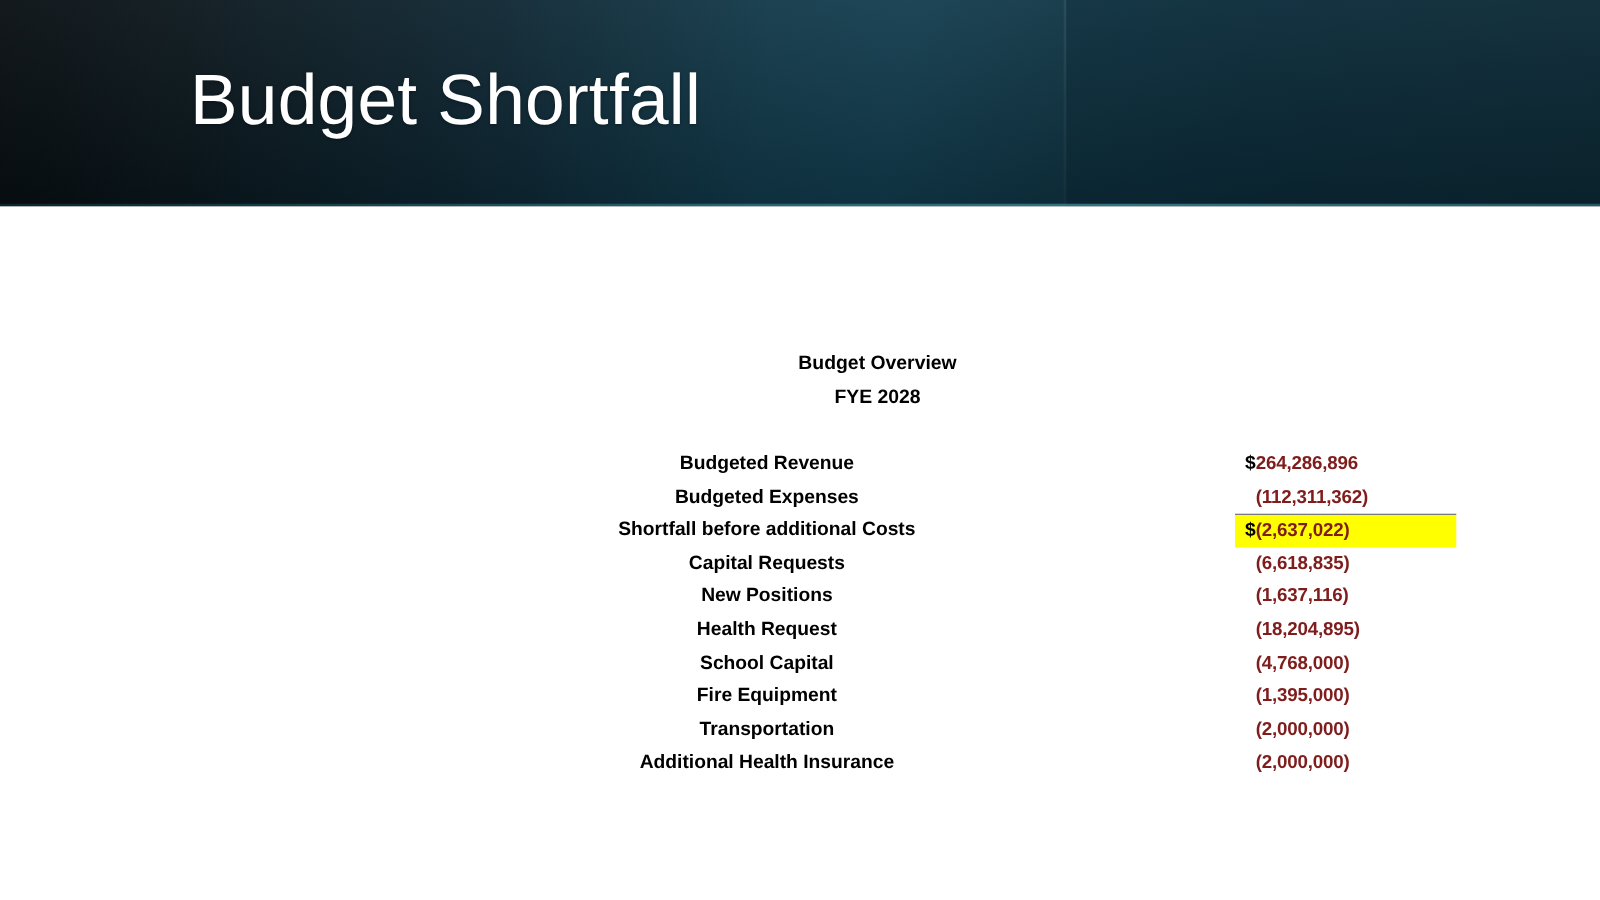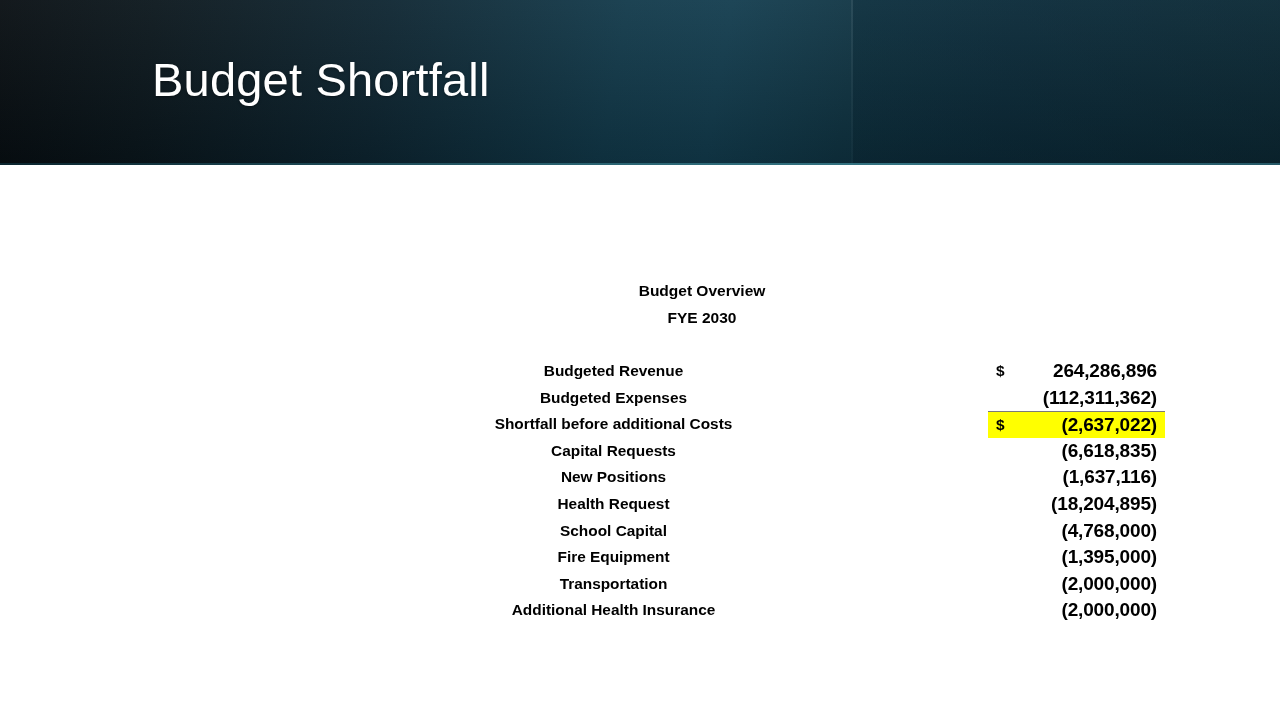--- a/index.html
+++ b/index.html
@@ -58,21 +58,21 @@
     bottom: 0;
     width: 1280px;
     height: 2px;
     background: linear-gradient(90deg, #0c2a34 0%, #2e6b79 45%, #3b8190 70%, #2a6271 100%);
     opacity: 0.85;
   }
   .slide-title {
     position: absolute;
     left: 152px;
     top: 50px;
-    font-size: 47px;
+    font-size: 57px;
     line-height: 60px;
     font-weight: 400;
     color: #ffffff;
     letter-spacing: 0.2px;
     white-space: nowrap;
     text-shadow: 0 1px 3px rgba(0,0,0,0.35);
   }
 
   
   .budget-block {
@@ -146,42 +146,41 @@
     font-weight: bold;
     font-size: 15.4px;
     color: #000000;
     padding-left: 6px;
   }
   .currency-sym.blank {
     visibility: hidden;
   }
   .amount {
     flex: 1 1 auto;
-    text-align: right;
-    font-weight: bold;
-    font-size: 19px;
-    color: #000000;
+    font-weight: bold;
+    font-size: 15px;
+    color: #7f1d1d;
     letter-spacing: -0.15px;
   }
 </style>
 </head>
 <body>
 
 <div class="slide-header">
   <div class="header-panel-right"></div>
   <div class="header-band-edge"></div>
   <div class="slide-title">Budget Shortfall</div>
   <div class="header-bottom-line"></div>
 </div>
 
 <div class="budget-block">
 
   <div class="table-heading">
     <div>Budget Overview</div>
-    <div>FYE 2030</div>
+    <div>FYE 2028</div>
   </div>
 
   <table class="budget-table">
     <tbody id="budget-table-body">
         <tr>
           <td class="cell-label">Budgeted Revenue</td>
           <td class="cell-spacer"></td>
           <td class="cell-value">
             <div class="value-box">
               <span class="currency-sym">$</span>

